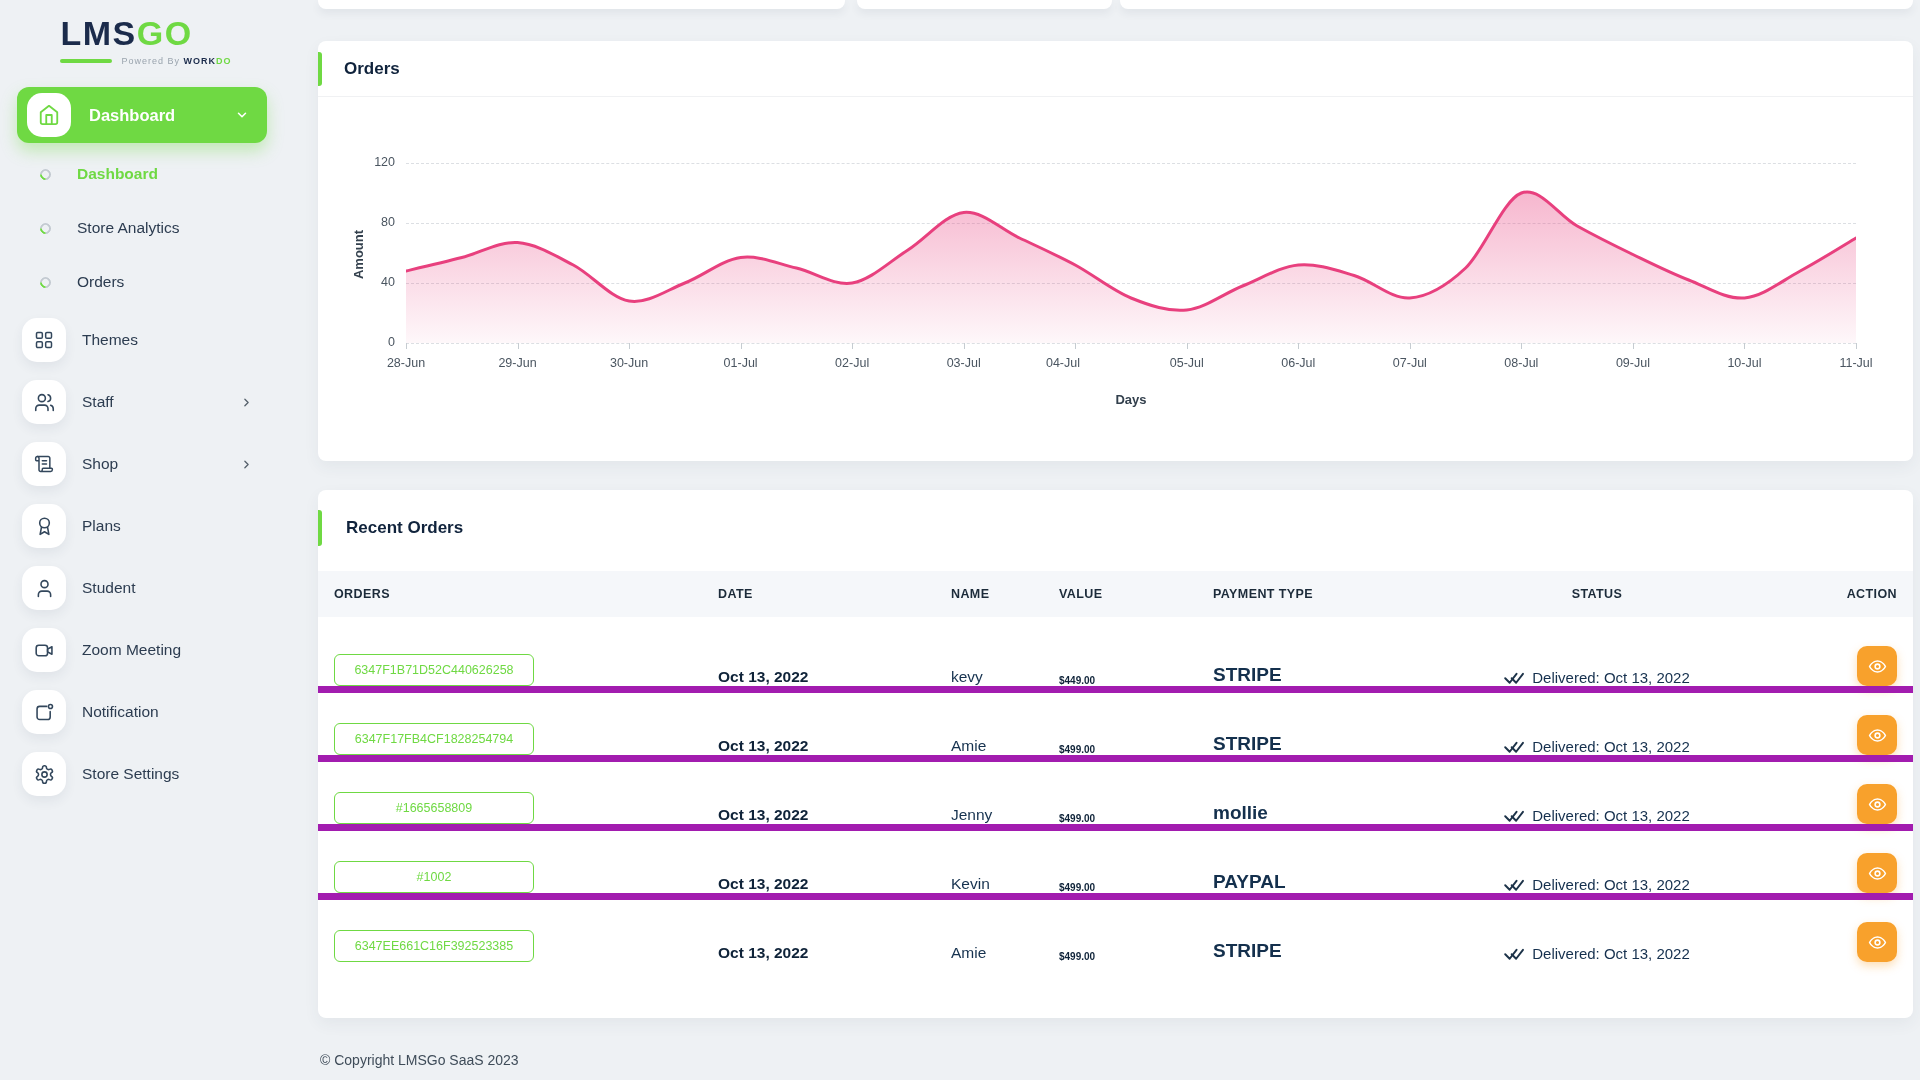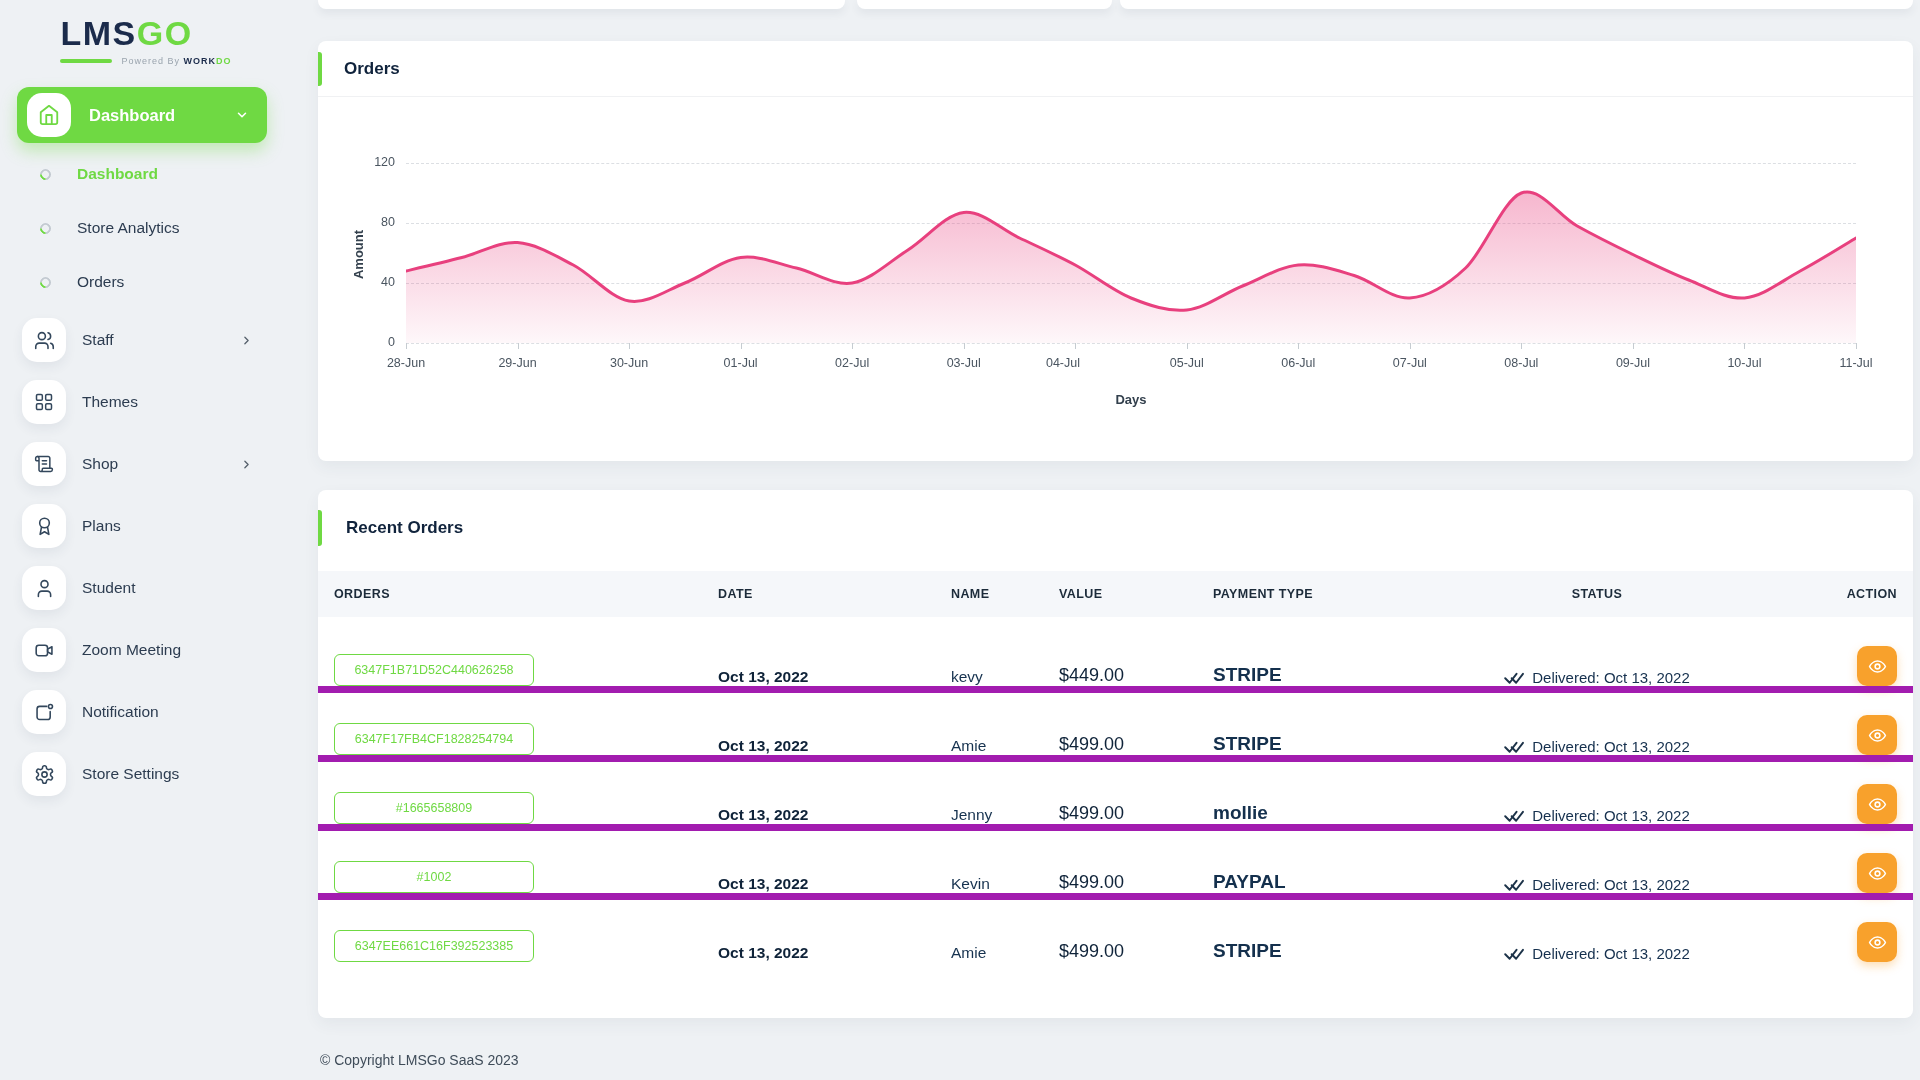--- a/index.html
+++ b/index.html
@@ -75,21 +75,21 @@
   #table-rows { position:absolute; left:0; top:127px; width:1595px; }
   .th { font-size:12.5px; font-weight:700; letter-spacing:.4px; color:#1c2b3a; }
   .col-orders { width:384px; } .col-date { width:214px; } .col-name { width:127px;padding-left:19px; }
   .col-value { width:154px; } .col-payment { width:239px; }
   .col-status { width:290px; display:flex; justify-content:center; }
   .col-action { flex:1; display:flex; justify-content:flex-end; padding-right:16px; }
   .order-chip { display:inline-flex; align-items:center; justify-content:center; width:200px; height:32px;
     background:#fff; border:1px solid #6fd943; border-radius:6px; color:#6fd943; font-size:12.5px; cursor:pointer; }
   .cell-date { font-size:15.5px; font-weight:700; color:#0f2339; }
   .cell-name { font-size:15.5px; color:#16324f; }
-  .cell-value { font-size:18px; font-weight:400; color:#0f2339; }
+  .cell-value { font-size:10px; font-weight:700; color:#0f2339; }
   .cell-payment { font-size:19px; font-weight:600; color:#14304d; }
   .status-wrap { display:flex; align-items:center; gap:7px; font-size:15px; color:#15304e; }
   .eye-btn { width:40px; height:40px; background:#f8a12c; border:none; border-radius:10px;
     display:flex; align-items:center; justify-content:center; cursor:pointer;
     box-shadow:0 4px 10px rgba(248,161,44,.35); }
 
   #footer-text { position:absolute; left:2px; top:1052px; font-size:14px; color:#3f4c59; }
 </style>
 </head>
 <body>
@@ -130,44 +130,44 @@
           <span class="sub-label">Store Analytics</span>
         </div>
         <div class="sub-item">
           <span class="sub-circle"></span>
           <span class="sub-label">Orders</span>
         </div>
       </div>
     <div id="menu-items">
         <div class="menu-item">
           <span class="icon-box">
-            <svg width="21" height="21" viewBox="0 0 24 24" fill="none" stroke="#33475c" stroke-width="1.8" stroke-linecap="round" stroke-linejoin="round">
-              <path d="M16 21v-2a4 4 0 0 0-4-4H6a4 4 0 0 0-4 4v2"></path>
-              <circle cx="9" cy="7" r="4"></circle>
-              <path d="M22 21v-2a4 4 0 0 0-3-3.87"></path>
-              <path d="M16 3.13a4 4 0 0 1 0 7.75"></path>
-            </svg>
-          </span>
-          <span class="menu-label">Staff</span>
-          <span class="chev-right">
-            <svg width="13" height="13" viewBox="0 0 24 24" fill="none" stroke="#55606b" stroke-width="2.4" stroke-linecap="round" stroke-linejoin="round">
-              <polyline points="9 6 15 12 9 18"></polyline>
-            </svg>
-          </span>
-        </div>
-        <div class="menu-item">
-          <span class="icon-box">
             <svg width="20" height="20" viewBox="0 0 24 24" fill="none" stroke="#33475c" stroke-width="1.8" stroke-linecap="round" stroke-linejoin="round">
               <rect x="3" y="3" width="7" height="7" rx="1.5"></rect>
               <rect x="14" y="3" width="7" height="7" rx="1.5"></rect>
               <rect x="14" y="14" width="7" height="7" rx="1.5"></rect>
               <rect x="3" y="14" width="7" height="7" rx="1.5"></rect>
             </svg>
           </span>
           <span class="menu-label">Themes</span>
+        </div>
+        <div class="menu-item">
+          <span class="icon-box">
+            <svg width="21" height="21" viewBox="0 0 24 24" fill="none" stroke="#33475c" stroke-width="1.8" stroke-linecap="round" stroke-linejoin="round">
+              <path d="M16 21v-2a4 4 0 0 0-4-4H6a4 4 0 0 0-4 4v2"></path>
+              <circle cx="9" cy="7" r="4"></circle>
+              <path d="M22 21v-2a4 4 0 0 0-3-3.87"></path>
+              <path d="M16 3.13a4 4 0 0 1 0 7.75"></path>
+            </svg>
+          </span>
+          <span class="menu-label">Staff</span>
+          <span class="chev-right">
+            <svg width="13" height="13" viewBox="0 0 24 24" fill="none" stroke="#55606b" stroke-width="2.4" stroke-linecap="round" stroke-linejoin="round">
+              <polyline points="9 6 15 12 9 18"></polyline>
+            </svg>
+          </span>
         </div>
         <div class="menu-item">
           <span class="icon-box">
             <svg width="20" height="20" viewBox="0 0 24 24" fill="none" stroke="#33475c" stroke-width="1.8" stroke-linecap="round" stroke-linejoin="round">
               <path d="M15 12h-5"></path>
               <path d="M15 8h-5"></path>
               <path d="M19 17V5a2 2 0 0 0-2-2H4"></path>
               <path d="M8 21h12a2 2 0 0 0 2-2v-1a1 1 0 0 0-1-1H11a1 1 0 0 0-1 1v1a2 2 0 1 1-4 0V5a2 2 0 1 0-4 0v2a1 1 0 0 0 1 1h3"></path>
             </svg>
           </span>

